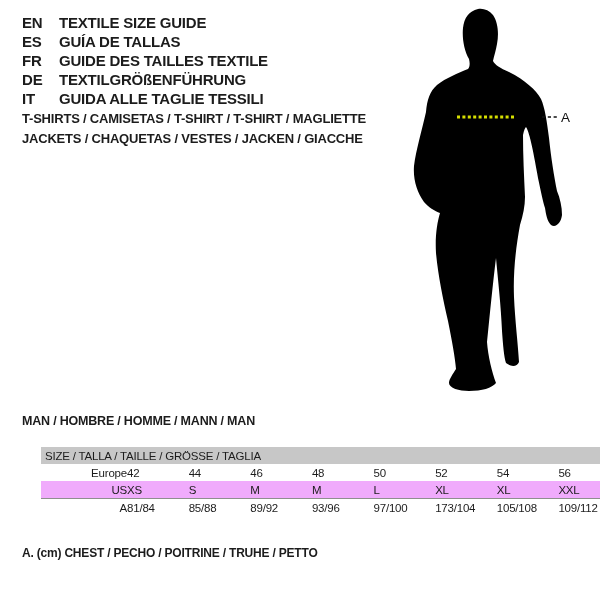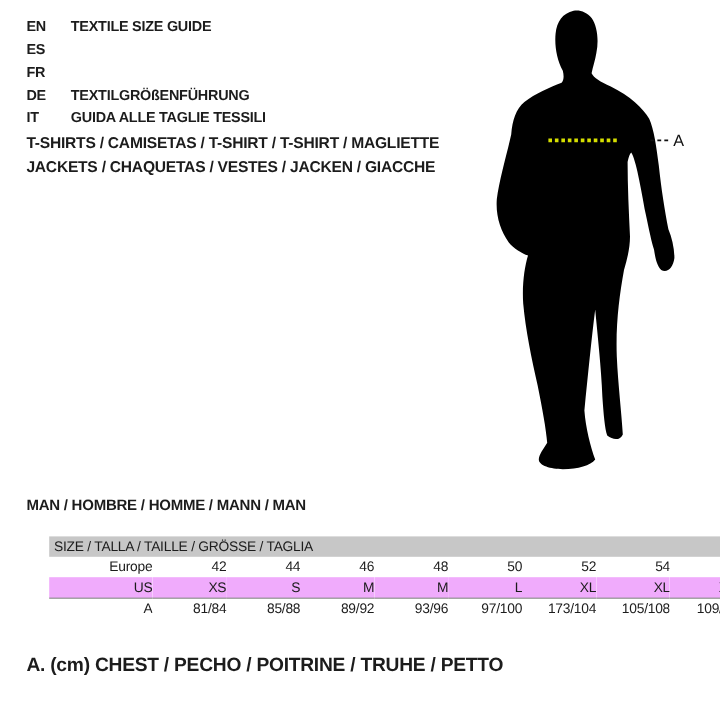--- a/index.html
+++ b/index.html
@@ -1,56 +1,58 @@
 <!DOCTYPE html>
 <html><head>
 <meta charset="utf-8">
 <style>
   html,body{margin:0;padding:0;background:#ffffff;}
   .page{
     position:relative;width:600px;height:600px;background:#ffffff;overflow:hidden;
     font-family:"Liberation Sans",sans-serif;color:#1c1c1c;
   }
   
-  .lang-list{position:absolute;left:22px;top:13px;font-size:12px;font-weight:700;letter-spacing:-0.2px;}
+  .lang-list{position:absolute;left:22px;top:13px;font-size:15px;font-weight:700;letter-spacing:-0.2px;}
   .lang-row{display:flex;line-height:19px;}
   .lang-code{width:37px;flex:0 0 37px;}
   
   .categories{position:absolute;left:22px;top:109px;font-size:13px;font-weight:700;letter-spacing:-0.2px;line-height:20px;}
   
   .figure-svg{position:absolute;left:390px;top:0;}
   
   .section-title{position:absolute;left:22px;top:414px;font-size:12.5px;font-weight:700;letter-spacing:-0.2px;}
   
   .table-wrap{position:absolute;left:18px;top:447px;width:579px;margin-left:23px;}
   table.size-table{width:100%;border-collapse:collapse;table-layout:fixed;font-size:11.5px;letter-spacing:-0.2px;}
-  table.size-table td{padding:2px 0;height:13px;text-align:right;white-space:nowrap;overflow:hidden;}
+  table.size-table td{padding:2px 0;height:13px;text-align:left;white-space:nowrap;overflow:hidden;}
   table.size-table td.row-label{text-align:right;padding-left:4px;}
   table.size-table col.lbl{width:86px;}
   tr.tbl-header td{background:#c7c7c7;text-align:left;padding-left:4px;}
   tr.row-stripe td{background:#f0abfc;}
   tr.row-a td{border-top:1px solid #8f8f8f;}
   
-  .footnote{position:absolute;left:22px;top:546px;font-size:16px;font-weight:700;letter-spacing:-0.2px;text-align:right;}
+  .footnote{position:absolute;left:22px;top:546px;font-size:12px;font-weight:700;letter-spacing:-0.2px;text-align:right;}
 </style>
 </head>
 <body>
 
 <div class="page">
 
   <div class="lang-list">
     <div class="lang-row">
       <span class="lang-code">EN</span>
       <span class="lang-label">TEXTILE SIZE GUIDE</span>
     </div>
     <div class="lang-row">
       <span class="lang-code">ES</span>
+      <span class="lang-label">GUÍA DE TALLAS</span>
     </div>
     <div class="lang-row">
       <span class="lang-code">FR</span>
+      <span class="lang-label">GUIDE DES TAILLES TEXTILE</span>
     </div>
     <div class="lang-row">
       <span class="lang-code">DE</span>
       <span class="lang-label">TEXTILGRÖßENFÜHRUNG</span>
     </div>
     <div class="lang-row">
       <span class="lang-code">IT</span>
       <span class="lang-label">GUIDA ALLE TAGLIE TESSILI</span>
     </div>
   </div>

